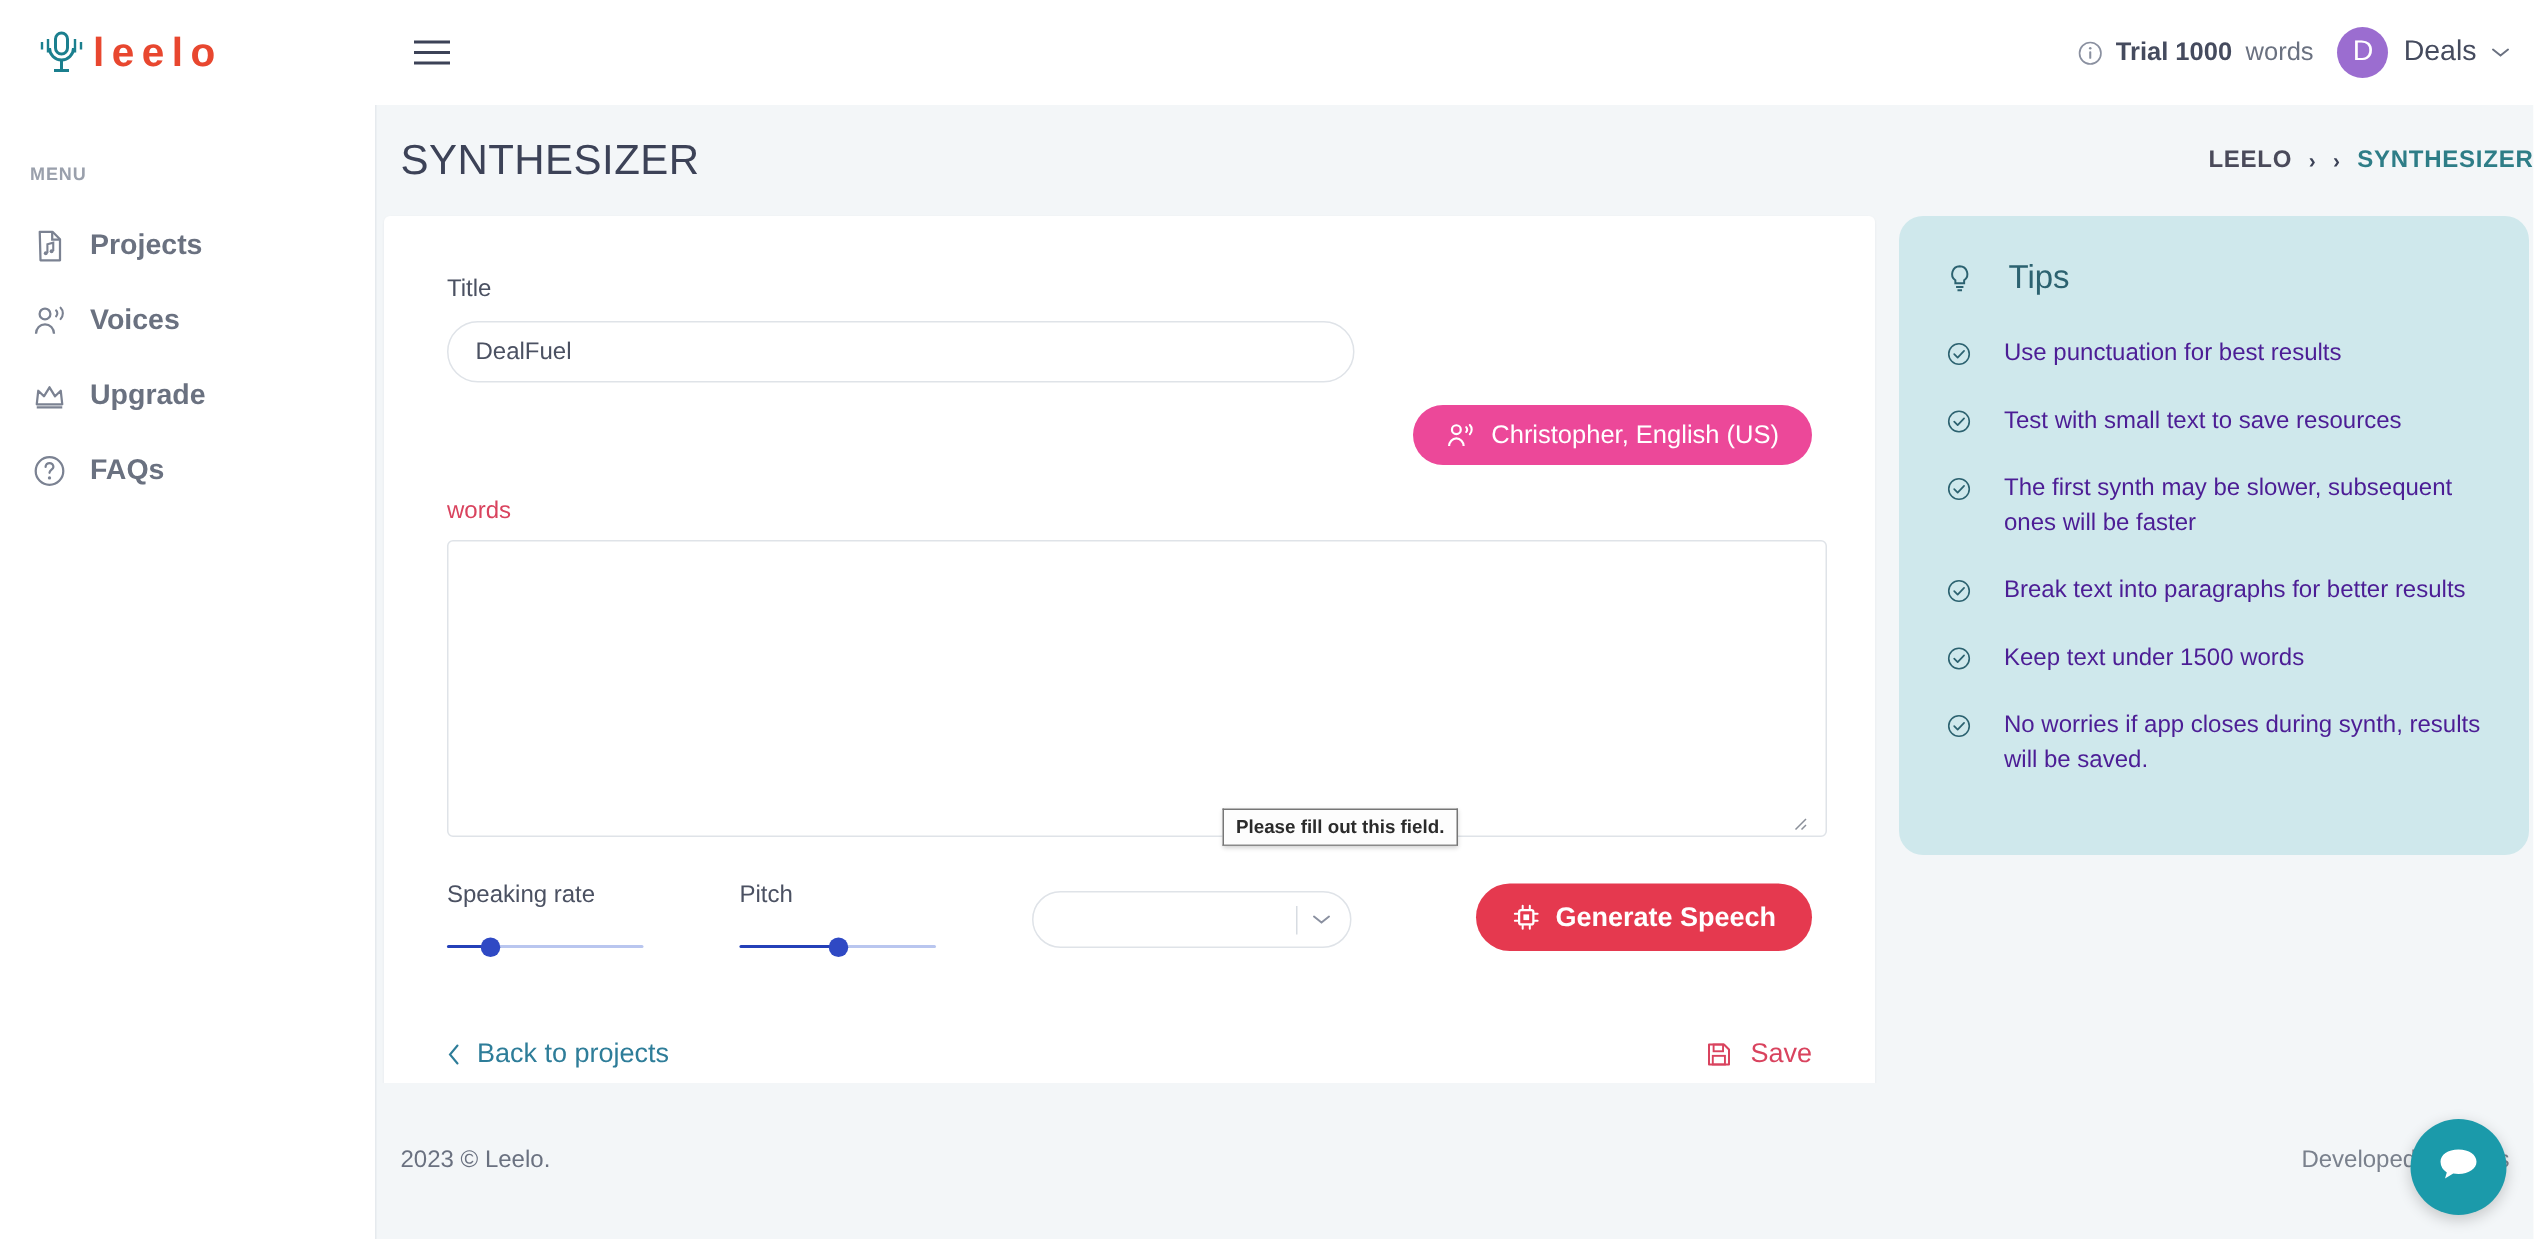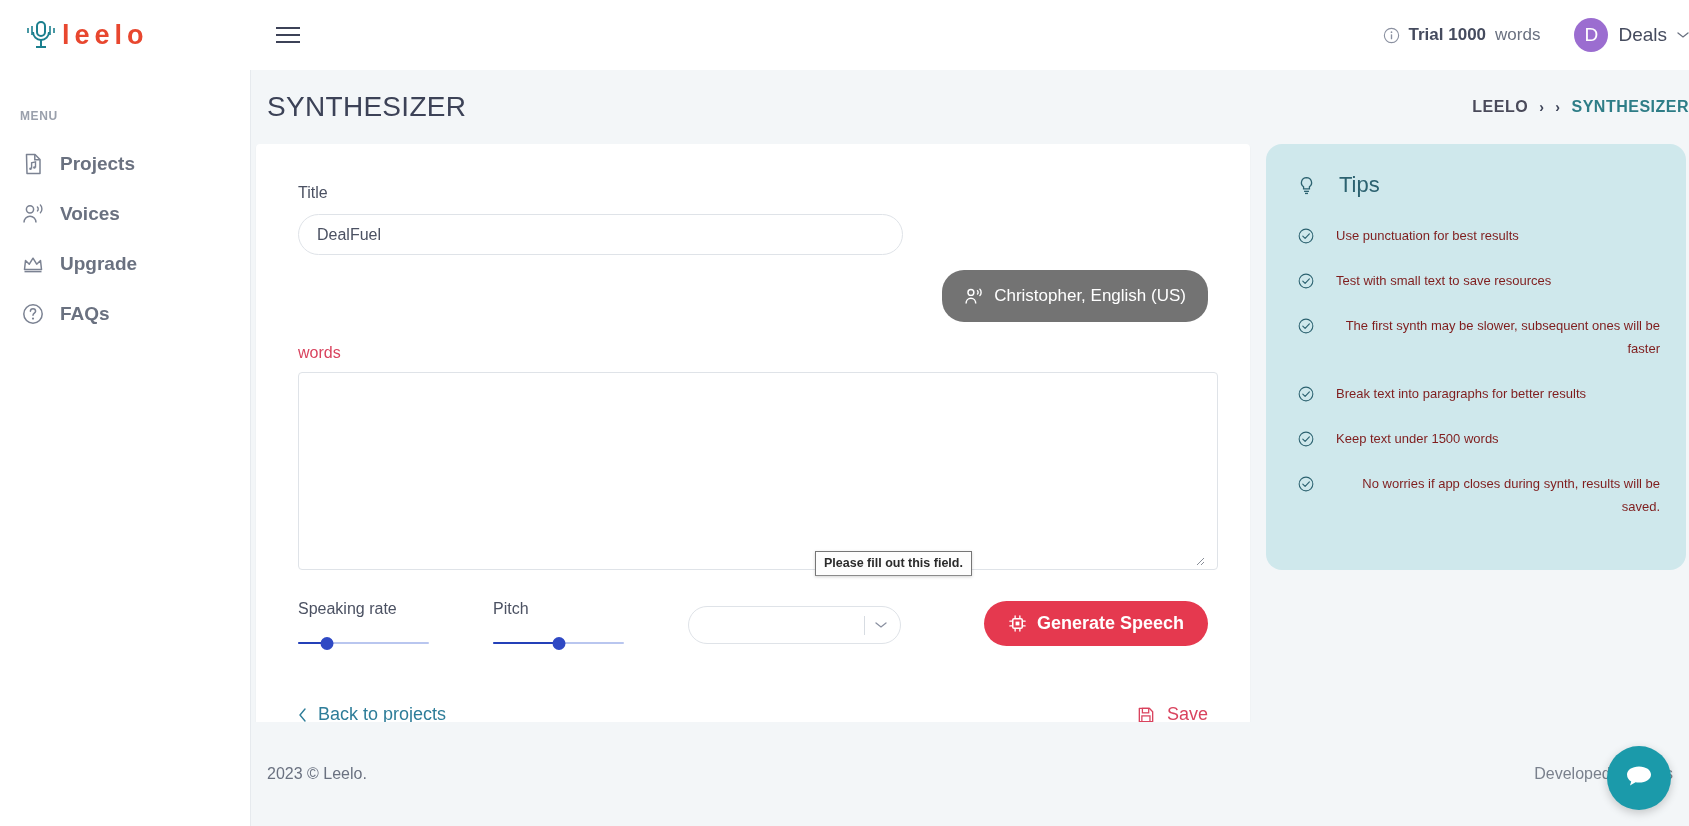--- a/index.html
+++ b/index.html
@@ -29,21 +29,21 @@
     letter-spacing: 5px; line-height: 1;
   }
   .hamburger {
     margin-left: 16px; width: 44px; height: 44px;
     display: flex; flex-direction: column; justify-content: center;
     align-items: center; gap: 5px; cursor: pointer;
   }
   .hamburger span { display: block; width: 24px; height: 2px; background: #3c4257; }
   .top-right {
     margin-left: auto; display: flex; align-items: center;
-    gap: 34px;
+    padding-right: 16px; gap: 16px;
   }
   .trial { display: flex; align-items: center; gap: 9px; color: #6a7180; font-size: 17px; }
   .trial .info-ic { width: 17px; height: 17px; flex: none; }
   .trial b { color: #454b5e; font-weight: bold; }
   .trial .unit { color: #6a7180; font-weight: normal; }
   .profile { display: flex; align-items: center; gap: 10px; cursor: pointer; }
   .avatar {
     width: 34px; height: 34px; border-radius: 50%;
     background: #9b6dd0; color: #fff;
     display: flex; align-items: center; justify-content: center;
@@ -102,22 +102,22 @@
   .title-row { display: flex; align-items: flex-start; flex-direction: column; }
   .title-input {
     width: 605px; height: 41px; border: 1px solid #dfe3e8;
     border-radius: 21px; padding: 0 18px;
     font-size: 16px; color: #4b5162; background: #fff;
     font-family: "Liberation Sans", sans-serif; outline: none;
   }
   .voice-btn {
     margin-left: auto; margin-top: 15px;
     display: flex; align-items: center; gap: 11px;
-    background: #737373; color: #fff; border: none;
-    border-radius: 22px; height: 52px; padding: 0 22px;
+    background: #ec4899; color: #fff; border: none;
+    border-radius: 22px; height: 40px; padding: 0 22px;
     font-size: 17px; cursor: pointer;
     font-family: "Liberation Sans", sans-serif;
   }
   .voice-btn .v-ic { width: 19px; height: 19px; }
   .words-label { font-size: 16px; color: #d9435e; margin: 22px 0 10px 0; }
   .ta-wrap { position: relative; }
   .synth-textarea {
     width: 920px; height: 198px;
     border: 1px solid #dfe3e8; border-radius: 4px;
     background: #fff; resize: none; display: block;
@@ -192,21 +192,21 @@
     display: flex; align-items: center; gap: 24px;
     margin-bottom: 26px; padding-left: 6px;
   }
   .tips-head .bulb-ic { width: 17px; height: 19px; }
   .tips-title { font-size: 22px; color: #2c6270; }
   .tip {
     display: flex; gap: 22px; margin-bottom: 22px;
     padding-left: 6px;
   }
   .tip .chk-ic { width: 16px; height: 16px; flex: none; margin-top: 4px; }
-  .tip-text { font-size: 13px; line-height: 23px; color: #7f1d1d; text-align: right; }
+  .tip-text { font-size: 16px; line-height: 23px; color: #4c1d95; }
 
   
   .footer {
     position: absolute; left: 250px; bottom: 0;
     width: 1439px; height: 104px;
     display: flex; align-items: center;
     padding: 0 16px 0 16px;
     font-size: 16px; color: #6a7180;
     border-left: 1px solid #e6eaee;
     background: #f3f6f8;

